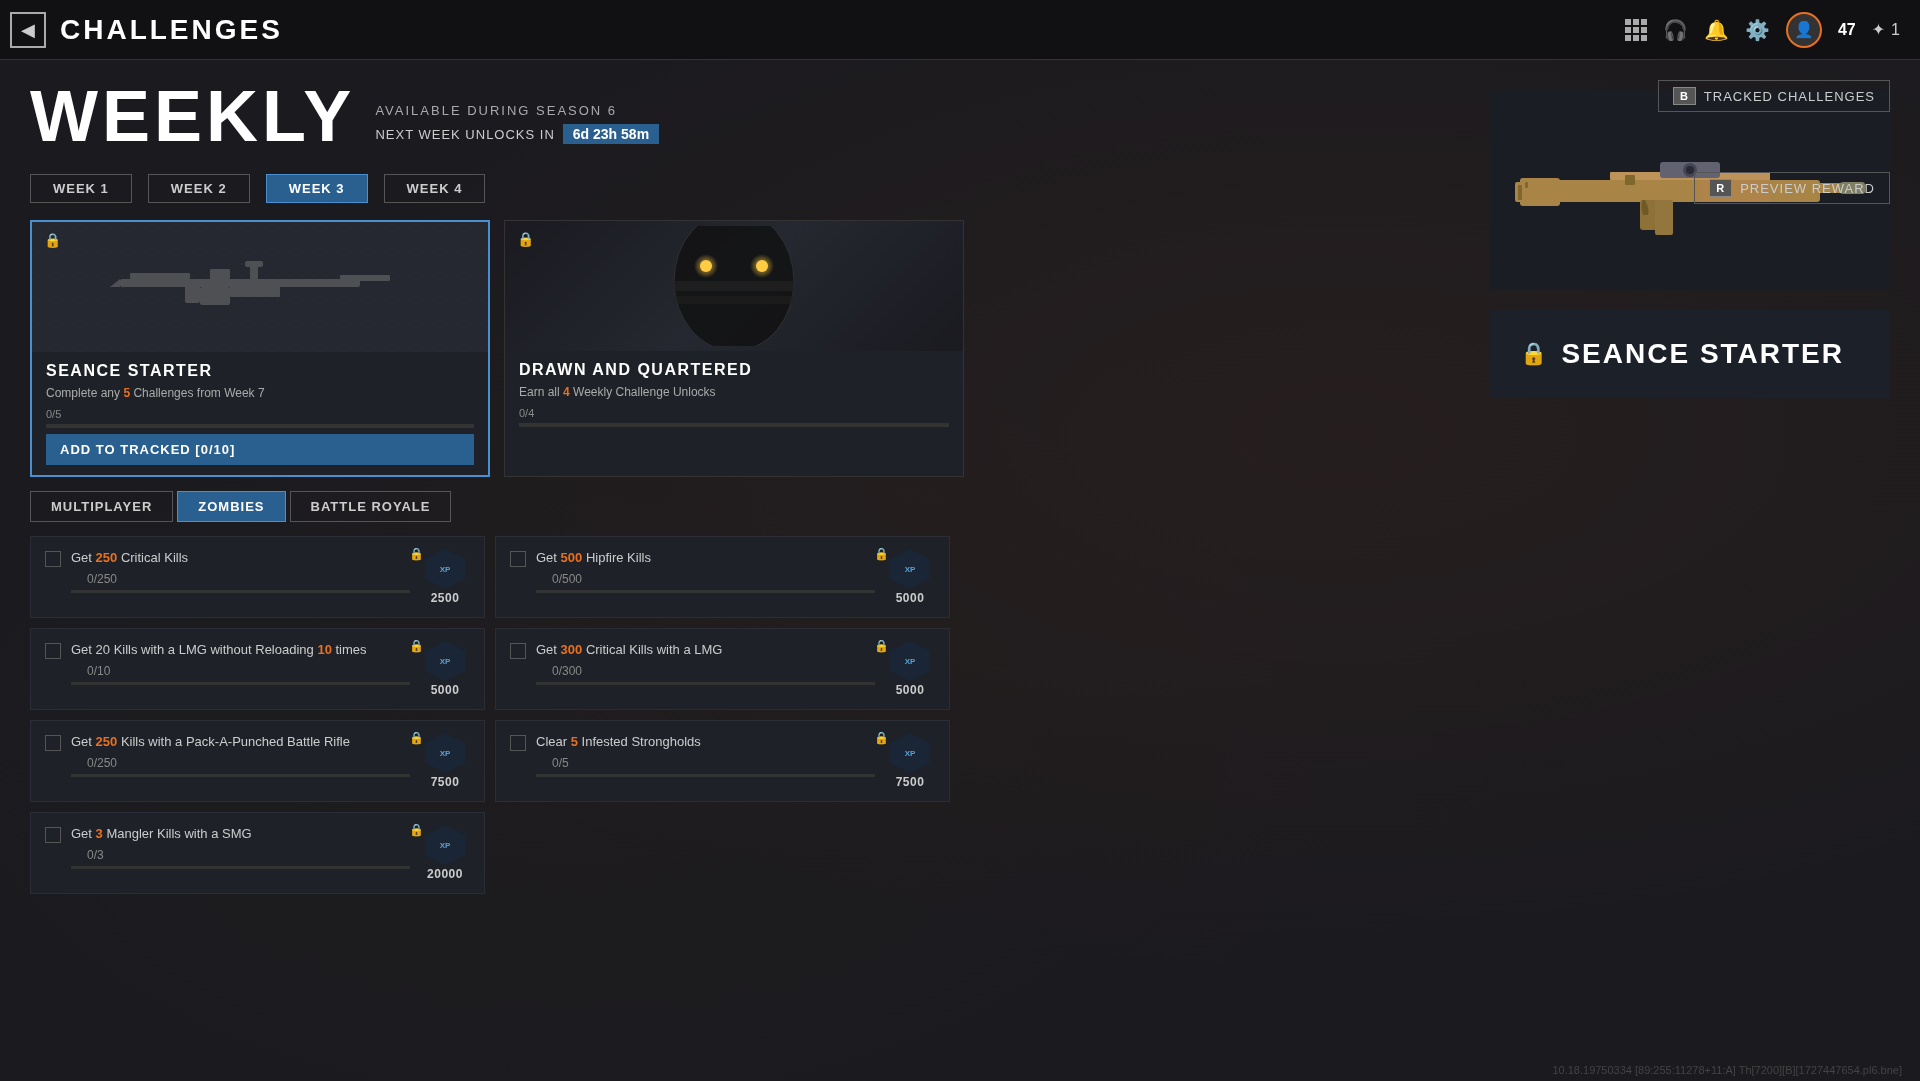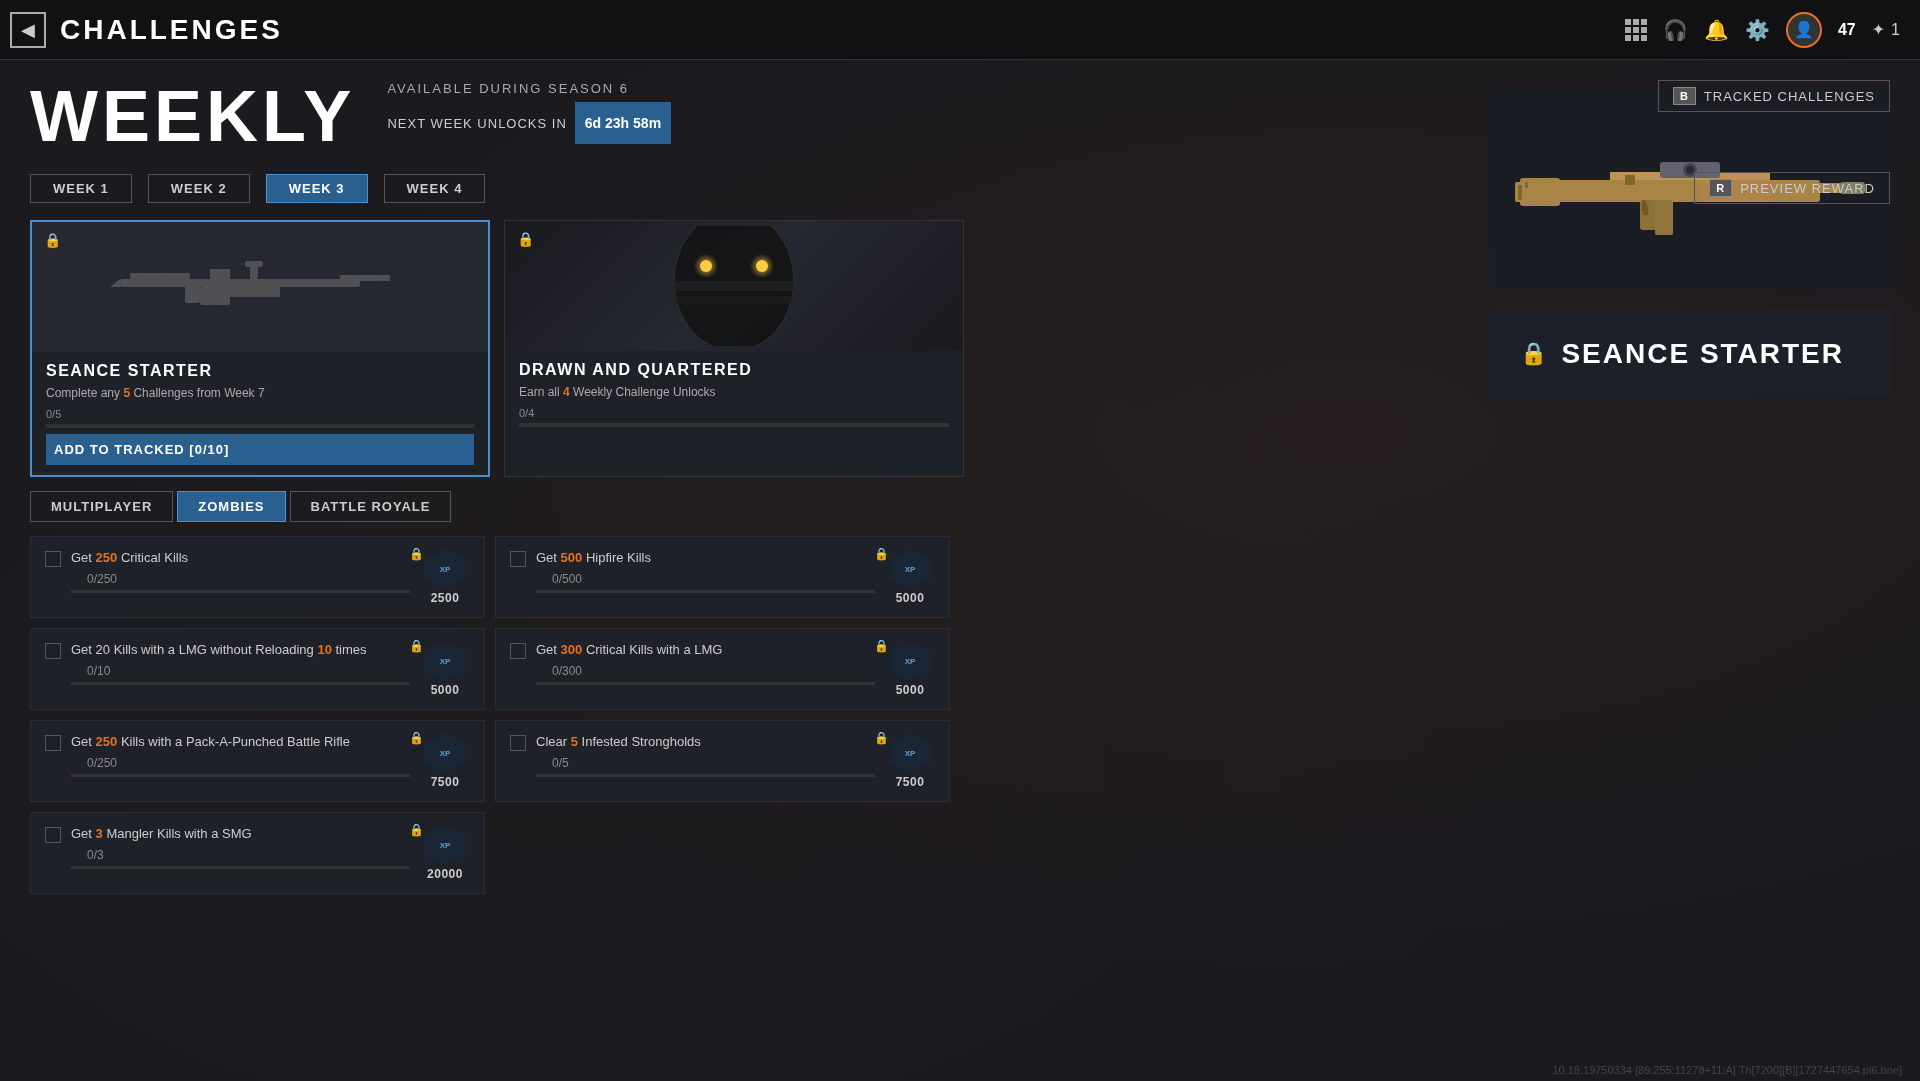--- a/index.html
+++ b/index.html
@@ -108,21 +108,21 @@
     .weekly-header {
       display: flex;
       align-items: flex-start;
       justify-content: space-between;
       margin-bottom: 20px;
     }
 
     .weekly-title-block {
       display: flex;
       align-items: flex-end;
-      gap: 32px;
+      gap: 20px;
     }
 
     .weekly-title {
       font-size: 72px;
       font-weight: 900;
       color: #fff;
       letter-spacing: 4px;
       line-height: 1;
     }
 
@@ -145,21 +145,21 @@
     }
 
     .next-week-label {
       font-size: 13px;
       color: #ccc;
       letter-spacing: 1px;
     }
 
     .next-week-timer {
       background: #2a6090;
-      padding: 13px 10px;
+      padding: 2px 10px;
       font-size: 14px;
       font-weight: bold;
       color: #fff;
     }
 
     .tracked-challenges-btn {
       display: flex;
       align-items: center;
       gap: 8px;
       border: 1px solid #555;
@@ -314,21 +314,21 @@
       margin-bottom: 3px;
     }
 
     .add-to-tracked-btn {
       background: #2a6090;
       border: none;
       color: #fff;
       font-size: 13px;
       font-weight: bold;
       letter-spacing: 1px;
-      padding: 8px 8px;
+      padding: 8px 14px;
       width: 100%;
       text-align: left;
       cursor: pointer;
       margin-top: 6px;
     }
 
     
     .mode-tabs {
       display: flex;
       gap: 4px;

